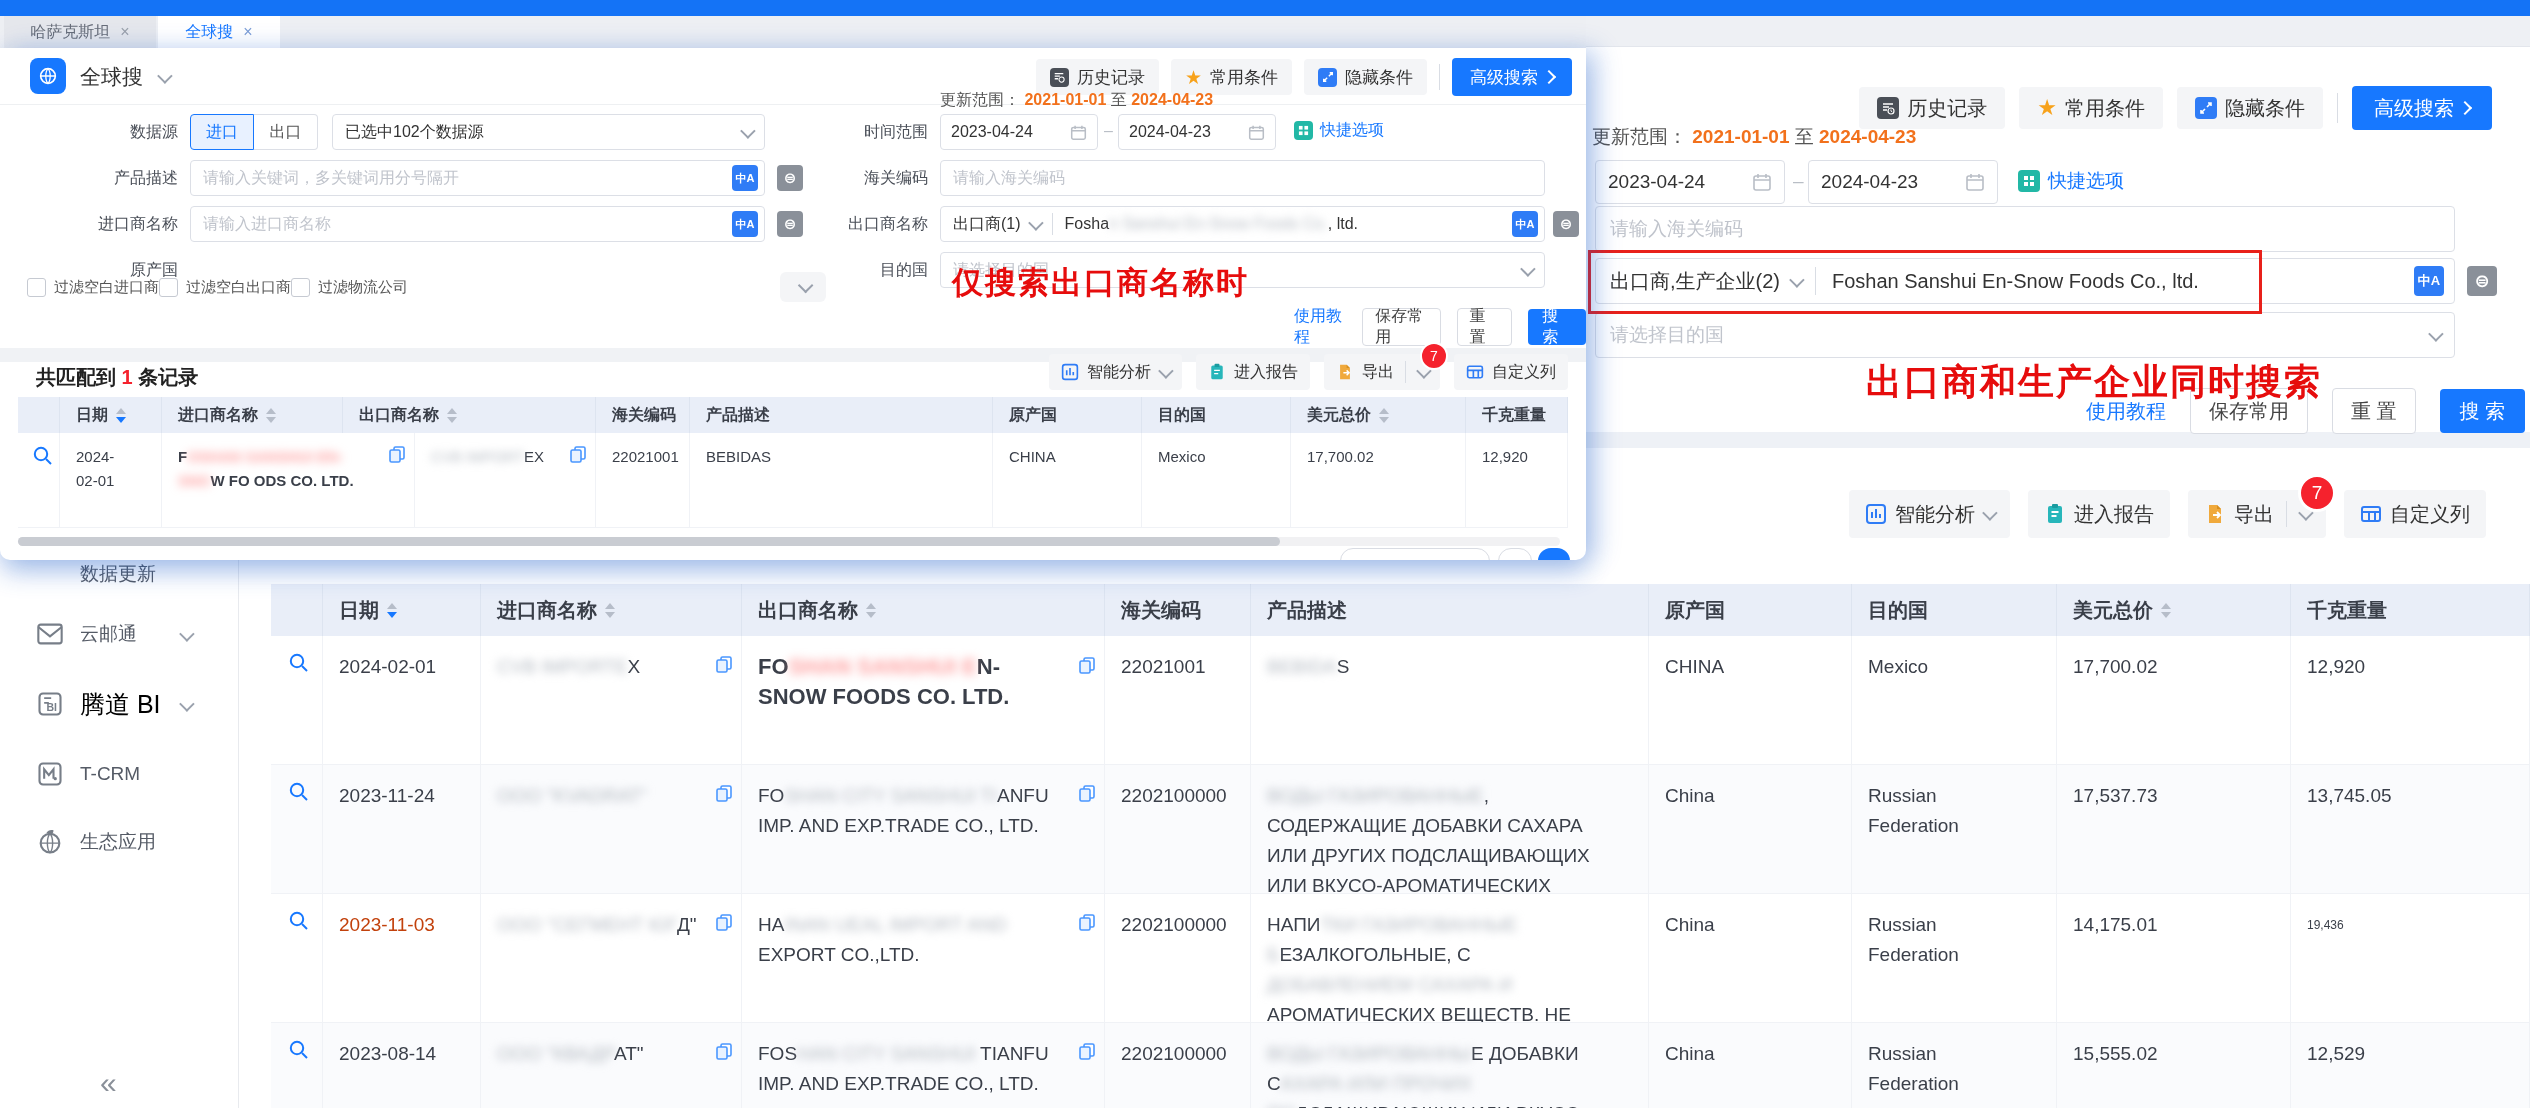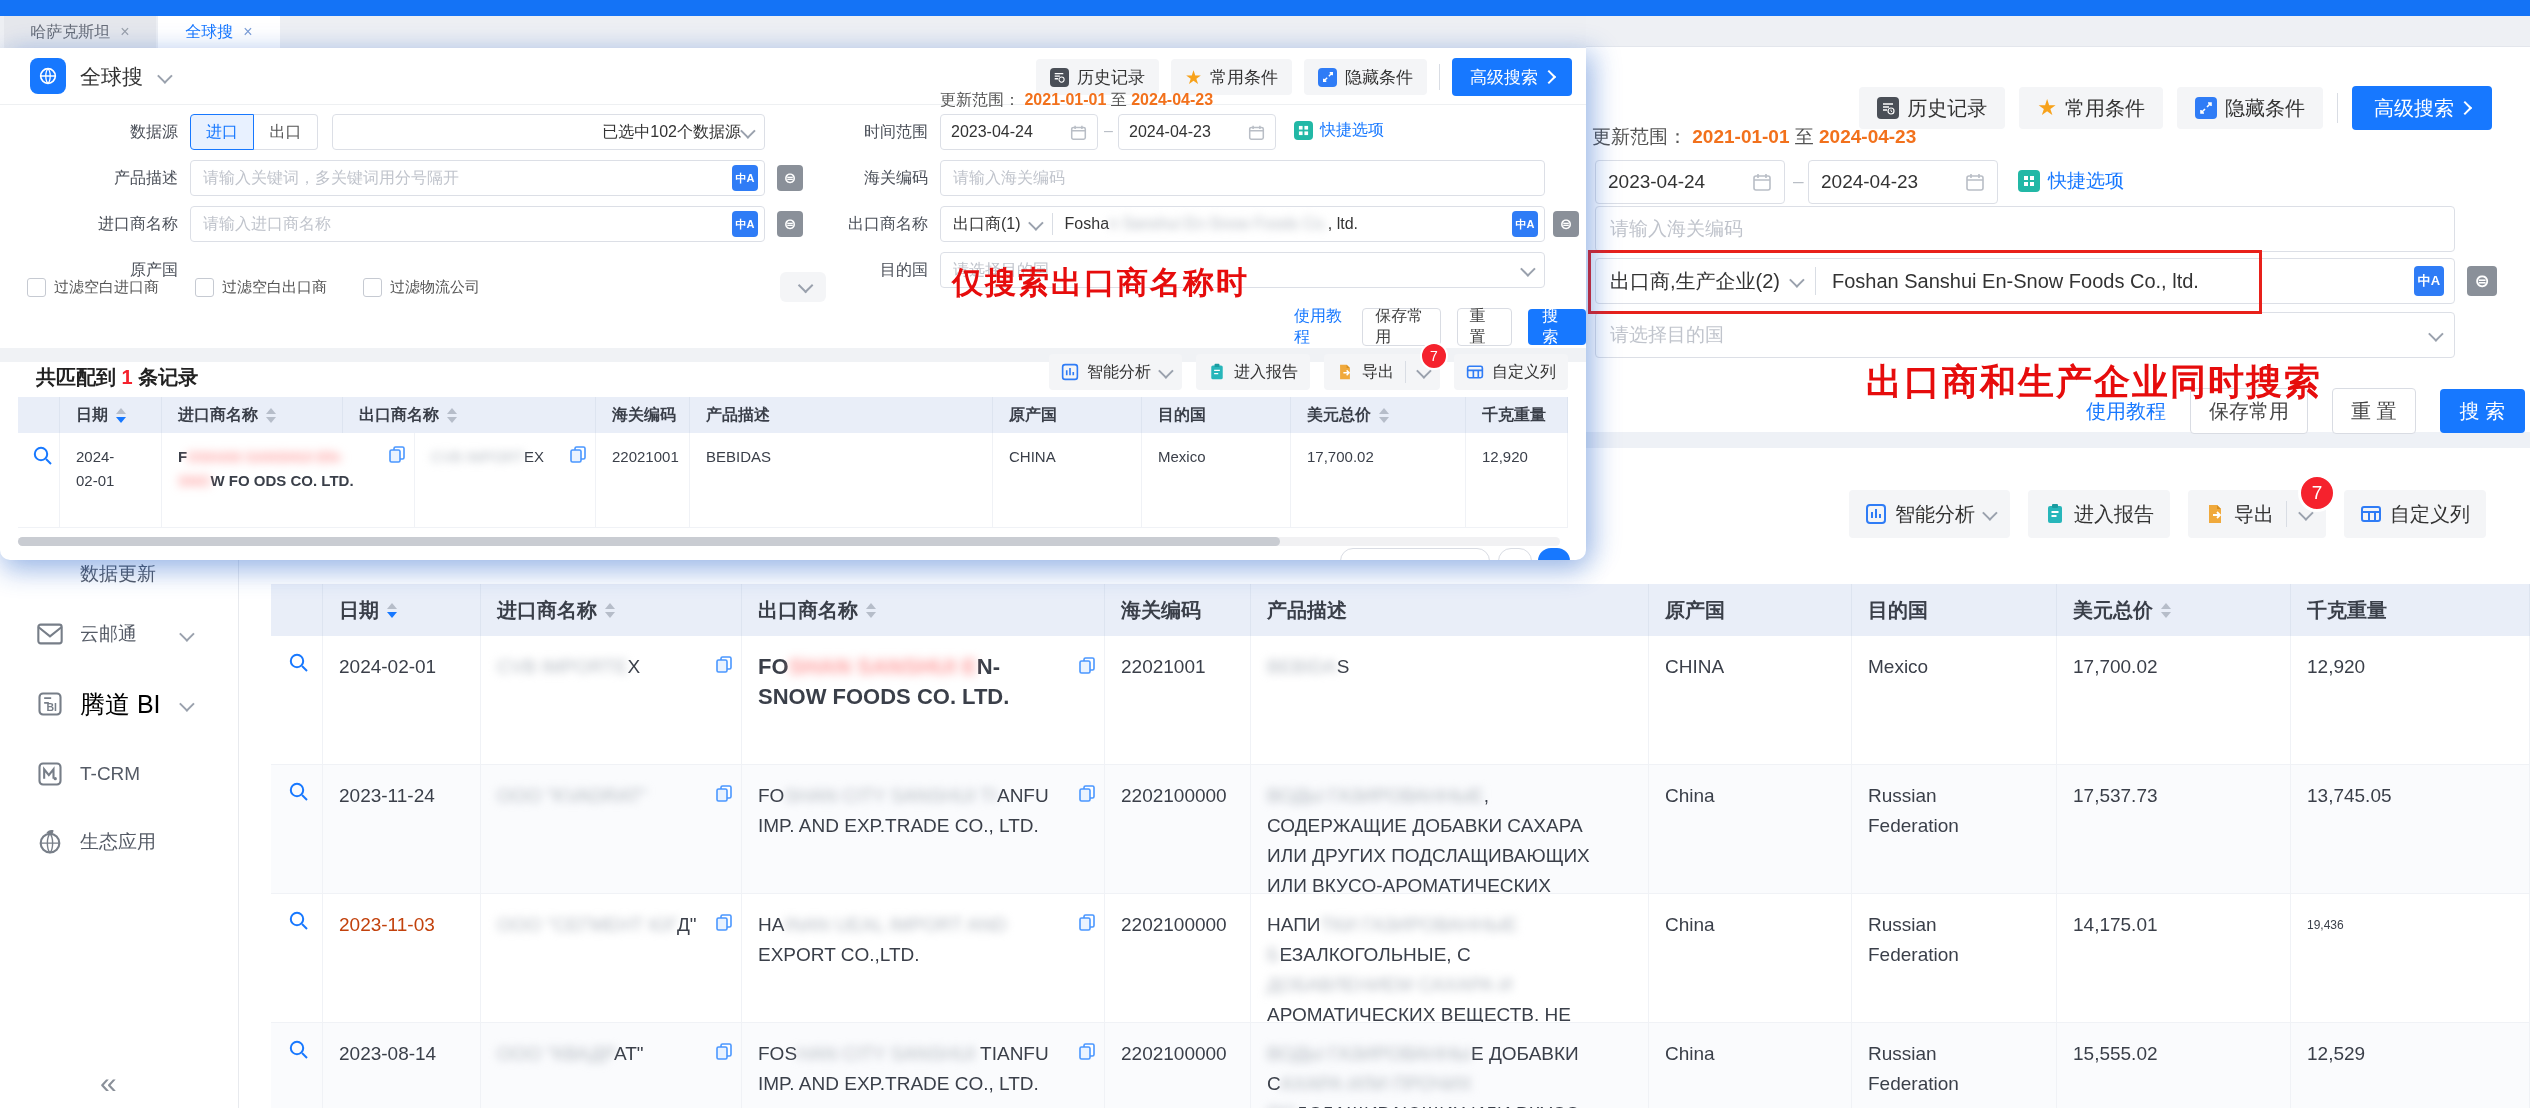--- a/index.html
+++ b/index.html
@@ -424,21 +424,21 @@
             <span class="chv-r"></span>
           </div>
         </div>
       </div>
 
       <div class="flabel" style="left:0;top:66px;width:178px;">数据源</div>
       <div class="abs" style="left:190px;top:66px;display:flex;">
         <span style="width:64px;height:36px;display:flex;align-items:center;justify-content:center;border:1px solid #1778ff;background:#e8f1ff;color:#1778ff;border-radius:4px 0 0 4px;font-size:16px;box-sizing:border-box;">进口</span>
         <span style="width:64px;height:36px;display:flex;align-items:center;justify-content:center;border:1px solid #dcdfe6;border-left:none;background:#fff;color:#555;border-radius:0 4px 4px 0;font-size:16px;box-sizing:border-box;">出口</span>
       </div>
-      <div class="abs inp" style="left:332px;top:66px;width:433px;height:36px;padding:0 12px;font-size:16px;justify-content:flex-end;">
+      <div class="abs inp" style="left:332px;top:66px;width:433px;height:36px;padding:0 12px;font-size:16px;justify-content:space-between;">
         <span>已选中102个数据源</span>
         <span class="chv"></span>
       </div>
 
       <div class="flabel" style="left:0;top:112px;width:178px;">产品描述</div>
       <div class="abs inp" style="left:190px;top:112px;width:575px;height:36px;padding:0 12px;font-size:16px;">
         <span class="ph">请输入关键词，多关键词用分号隔开</span>
         <span class="icon-sq" style="position:absolute;right:6px;width:26px;height:26px;background:#2f7cf6;font-size:11px;">中A</span>
       </div>
       <span class="icon-sq" style="position:absolute;left:777px;top:117px;width:26px;height:26px;background:#8a9099;font-size:15px;">⊜</span>
@@ -507,21 +507,21 @@
       <span class="icon-sq" style="position:absolute;left:1553px;top:163px;width:26px;height:26px;background:#8a9099;font-size:15px;">⊜</span>
 
       <div class="flabel" style="left:750px;top:204px;width:178px;">目的国</div>
       <div class="abs inp" style="left:940px;top:204px;width:605px;height:36px;padding:0 12px;font-size:16px;justify-content:space-between;">
         <span class="ph">请选择目的国</span>
         <span class="chv"></span>
       </div>
 
       <div class="abs annot" style="left:952px;top:214px;font-size:31px;">仅搜索出口商名称时</div>
 
-      <div class="abs" id="overlay-filters" style="left:27px;top:230px;display:flex;gap:36px;align-items:center;font-size:15px;color:#555;">
+      <div class="abs" id="overlay-filters" style="left:27px;top:230px;display:flex;align-items:center;font-size:15px;color:#555;">
           <label style="display: inline-flex; align-items: center; gap: 8px; cursor: pointer;">
             <span class="cb"></span>
             <span>过滤空白进口商</span>
           </label>
           <label style="display: inline-flex; align-items: center; gap: 8px; cursor: pointer;">
             <span class="cb"></span>
             <span>过滤空白出口商</span>
           </label>
           <label style="display: inline-flex; align-items: center; gap: 8px; cursor: pointer;">
             <span class="cb"></span>

